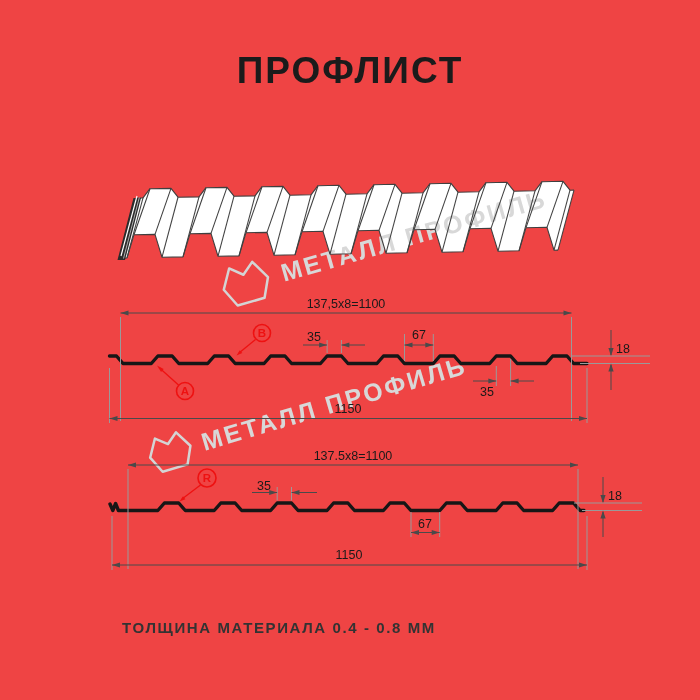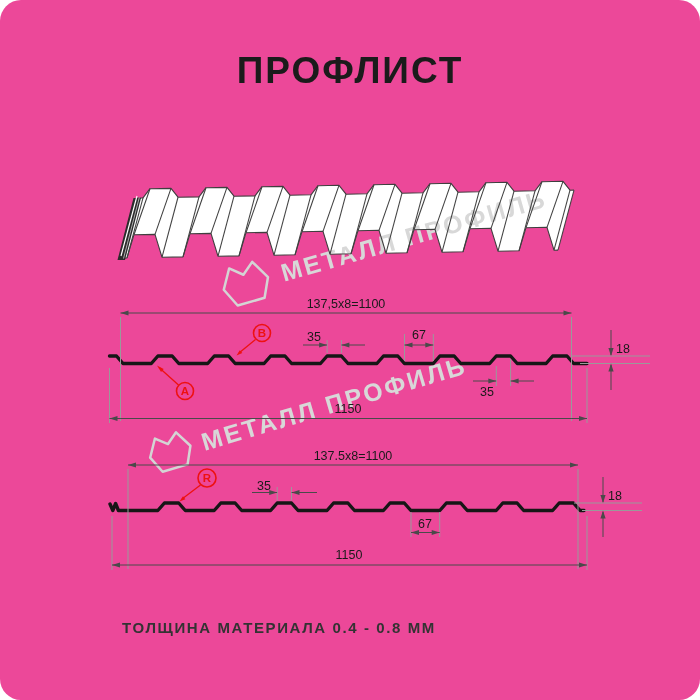--- a/index.html
+++ b/index.html
@@ -1,17 +1,17 @@
 <!DOCTYPE html>
 <html><head>
 <meta charset="utf-8">
 <style>
   html,body{margin:0;padding:0;background:#ffffff;}
-  #stage{position:relative;width:700px;height:700px;background:#ec4899;overflow:hidden;
-         font-family:"Liberation Sans",sans-serif;border-radius:21px;}
+  #stage{position:relative;width:700px;height:700px;background:#ef4444;overflow:hidden;
+         font-family:"Liberation Sans",sans-serif;}
   #page-header{position:absolute;top:52px;left:0;width:700px;text-align:center;}
   #page-title{font-size:37px;font-weight:bold;letter-spacing:2px;color:#1b1b1b;line-height:1;}
   #page-subtitle{margin-top:9px;font-size:15px;font-weight:bold;letter-spacing:1.5px;color:#2a2a2a;}
   #page-footer{position:absolute;top:619px;left:0;width:558px;text-align:center;
                font-size:15px;font-weight:bold;letter-spacing:1.6px;color:#333;}
   svg{position:absolute;top:0;left:0;}
   .dim-line{stroke:#4a4a4a;stroke-width:1;fill:none;}
   .ext-line{stroke:#9a9a9a;stroke-width:1;fill:none;}
   .arrow{fill:#4a4a4a;stroke:none;}
   .dim-text{font-family:"Liberation Sans",sans-serif;font-size:12.5px;fill:#1a1a1a;}

